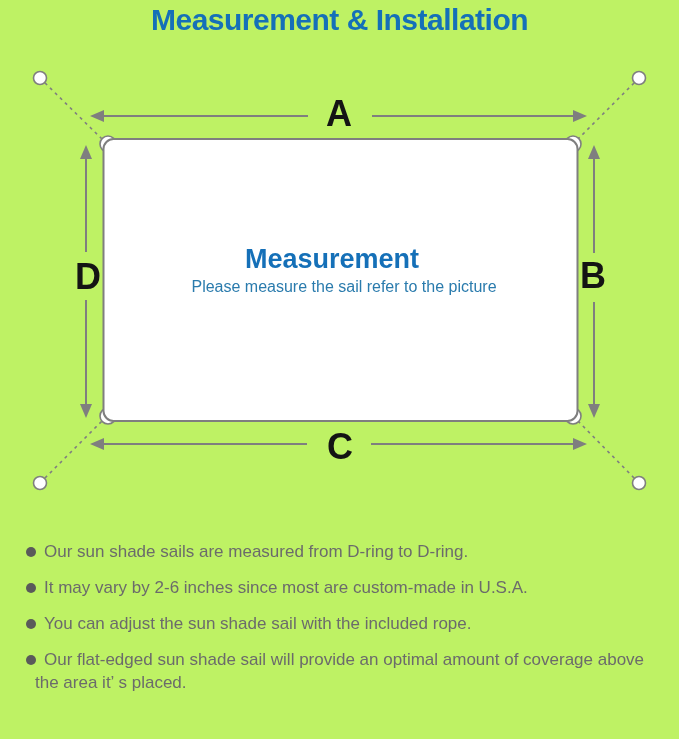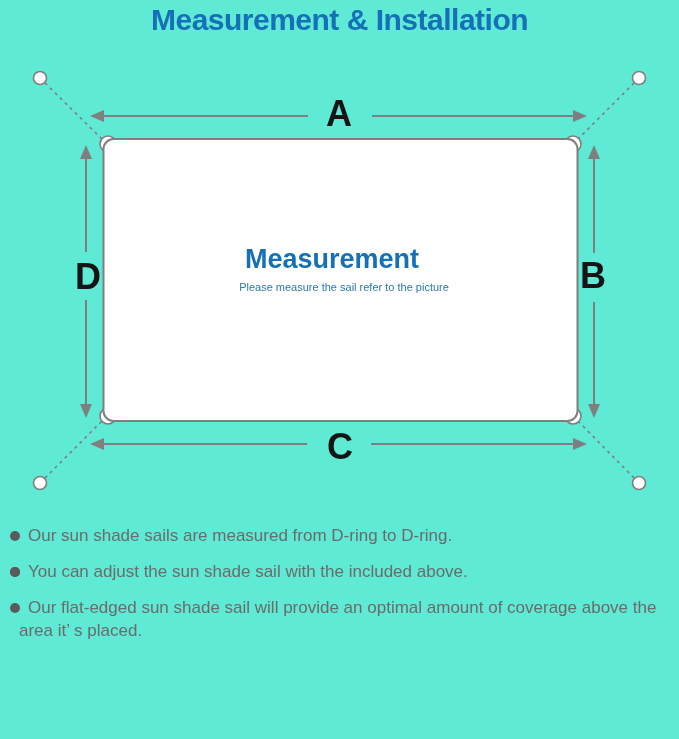--- a/index.html
+++ b/index.html
@@ -10,21 +10,21 @@
   body {
     width: 679px;
     height: 739px;
     font-family: "Liberation Sans", sans-serif;
     overflow: hidden;
   }
   .page {
     position: relative;
     width: 679px;
     height: 739px;
-    background: #5eead4;
+    background: #bef264;
   }
   .main-title {
     position: absolute;
     top: 0;
     left: 0;
     width: 679px;
     text-align: center;
     font-size: 30px;
     line-height: 40px;
     font-weight: 700;
@@ -56,35 +56,35 @@
     transform: translate(-50%, -50%);
     font-size: 27px;
     font-weight: 700;
     color: #1570b8;
     white-space: nowrap;
     line-height: 1;
   }
   .center-sub {
     position: absolute;
     transform: translate(-50%, -50%);
-    font-size: 11px;
+    font-size: 16px;
     font-weight: 400;
     color: #2a7bad;
     white-space: nowrap;
     line-height: 1;
   }
   .notes {
     position: absolute;
     top: 524px;
     left: 0;
     width: 679px;
   }
   .notes ul {
     list-style: none;
-    margin: 0;
+    margin: 16px;
     padding: 0;
   }
   .notes li {
     position: relative;
     padding-left: 19px;
     padding-right: 4px;
     text-indent: 9px;
     font-size: 17px;
     line-height: 23px;
     color: #6b6b6b;
@@ -167,24 +167,25 @@
   </div>
 
   <div class="notes">
     <ul>
       <li>
         <span class="bullet-dot"></span>
         <span>Our sun shade sails are measured from D-ring to D-ring.</span>
       </li>
       <li>
         <span class="bullet-dot"></span>
+        <span>It may vary by 2-6 inches since most are custom-made in U.S.A.</span>
       </li>
       <li>
         <span class="bullet-dot"></span>
-        <span>You can adjust the sun shade sail with the included above.</span>
+        <span>You can adjust the sun shade sail with the included rope.</span>
       </li>
       <li>
         <span class="bullet-dot"></span>
         <span>Our flat-edged sun shade sail will provide an optimal amount of coverage above the area it’ s placed.</span>
       </li>
     </ul>
   </div>
 
 </div>
 

